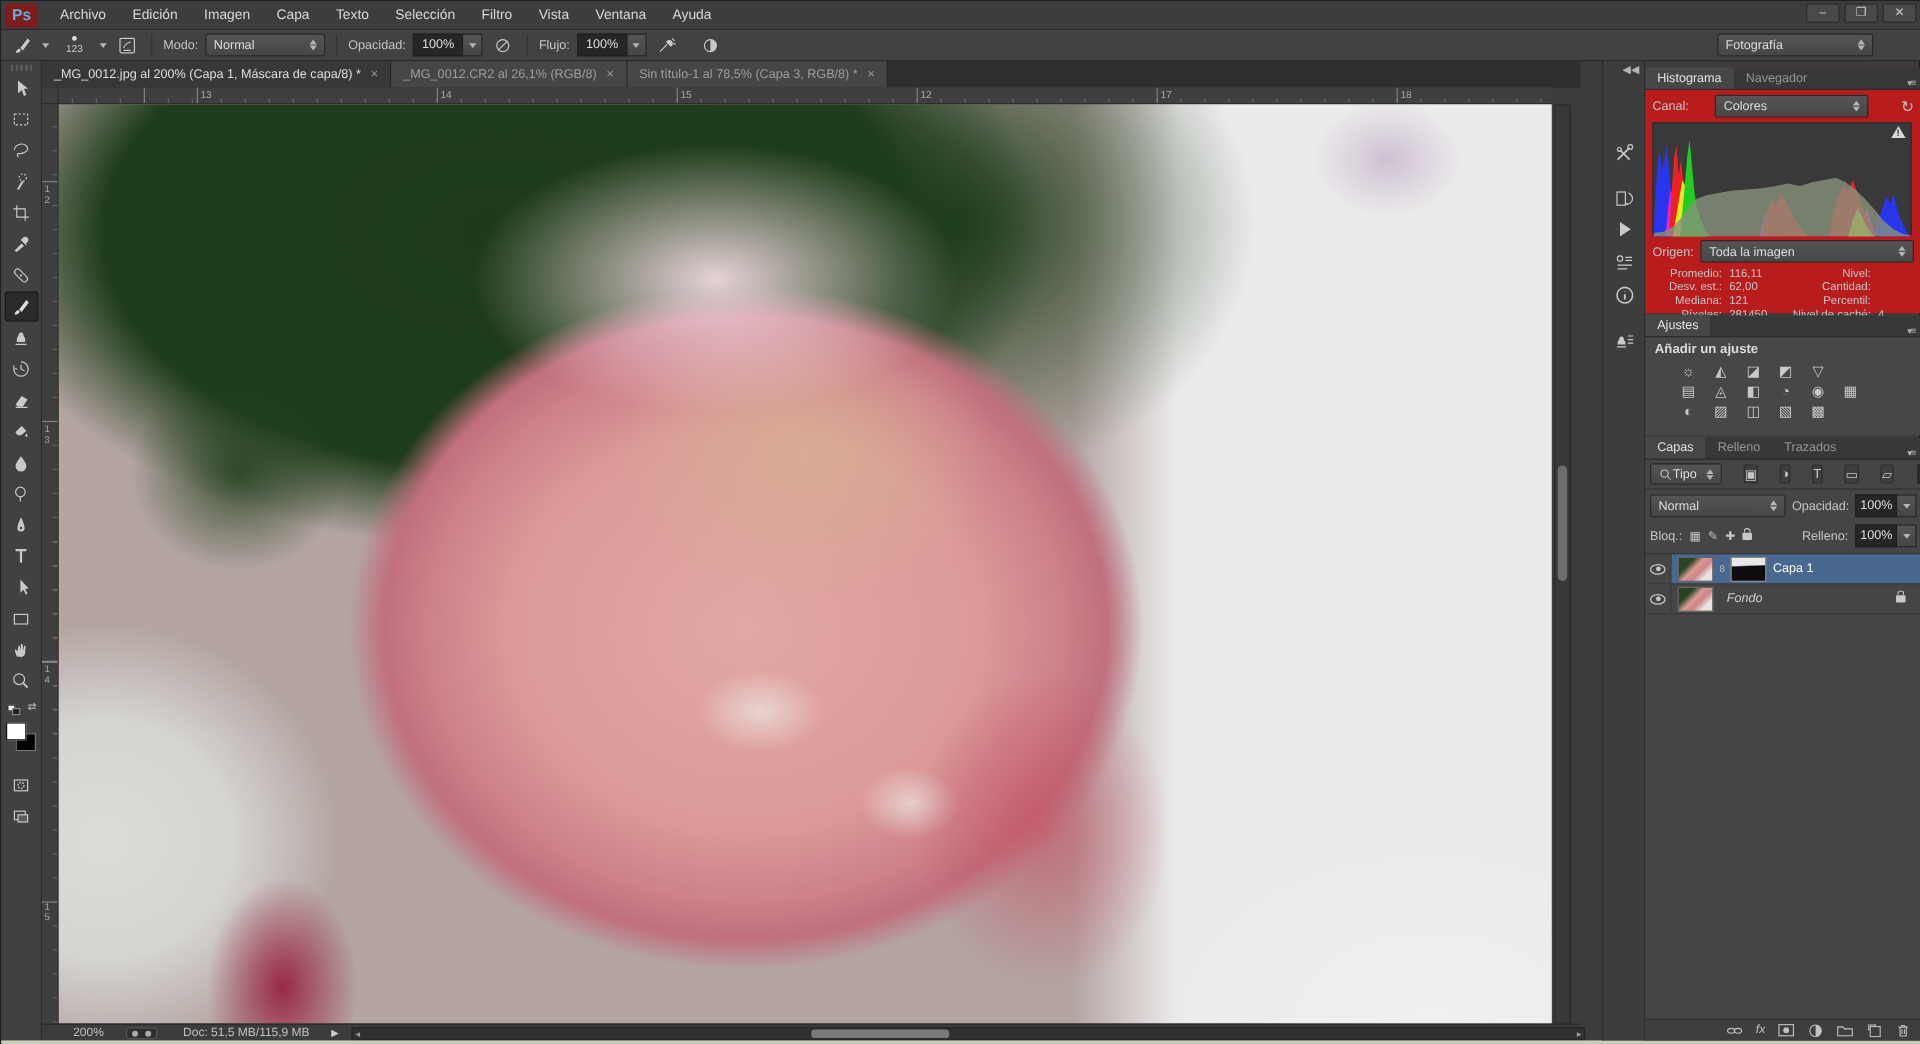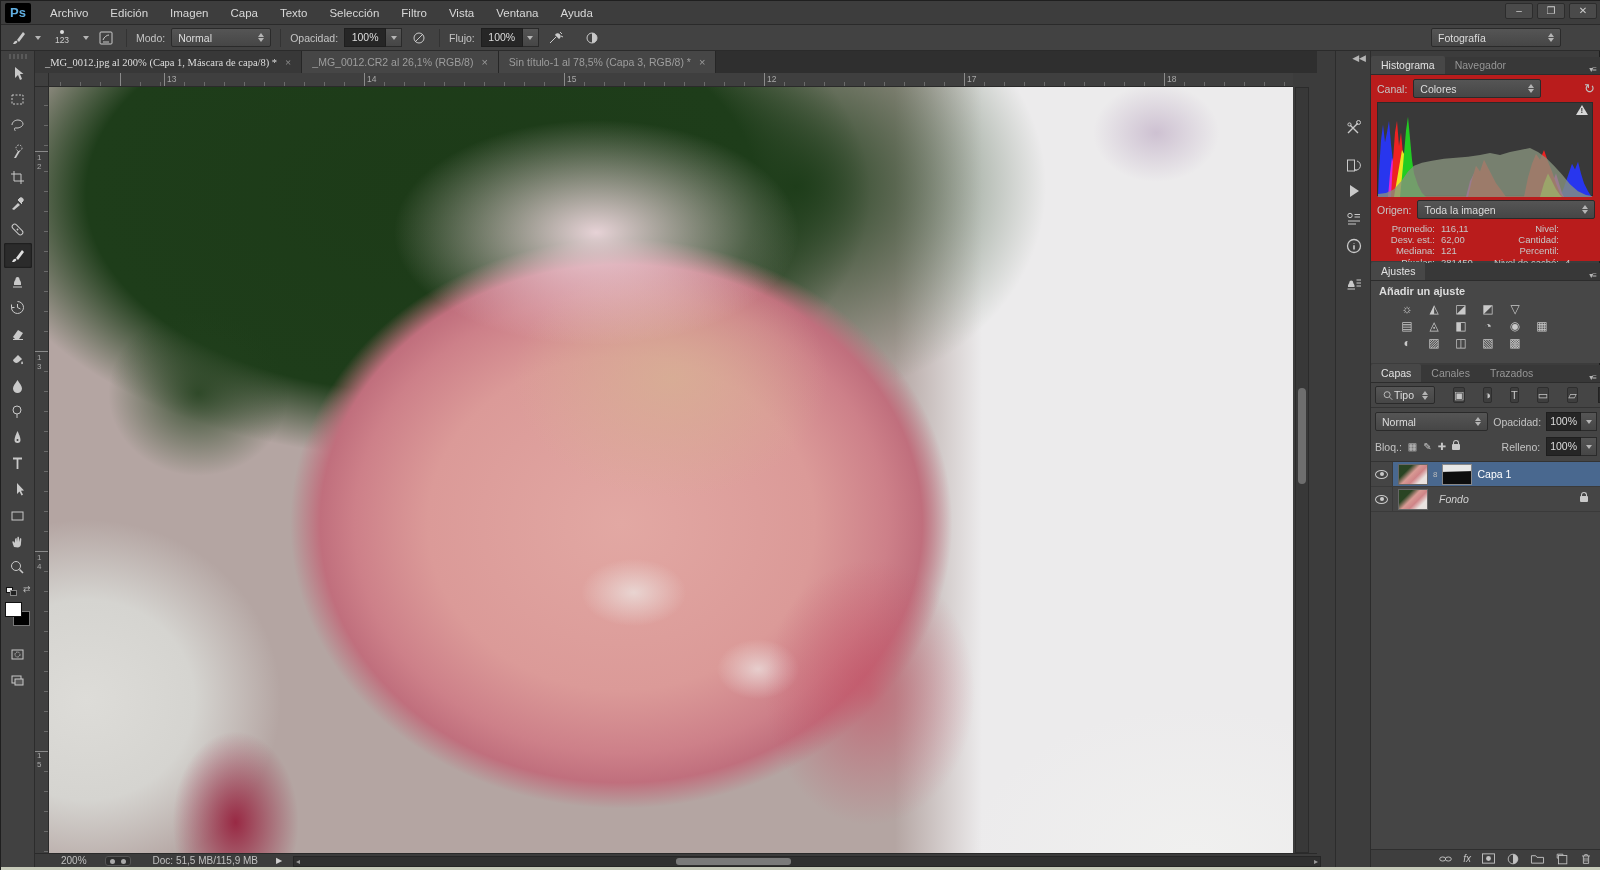--- a/index.html
+++ b/index.html
@@ -5,21 +5,21 @@
   * { margin:0; padding:0; box-sizing:border-box; }
   html,body { width:1600px; height:870px; overflow:hidden; background:#2a2a2a;
     font-family:"Liberation Sans", sans-serif; }
   #app { position:relative; width:1600px; height:870px; background:#3c3c3c; color:#cfcfcf;
     font-size:11px; border:1px solid #1f1f1f; }
   .abs { position:absolute; }
 
   
   #menubar { left:0; top:0; width:1600px; height:24px; background:#3d3d3d;
     border-bottom:1px solid #2a2a2a; display:flex; align-items:center; }
-  #ps-logo { width:26px; height:20px; margin:0 8px 0 4px; background:#000000; color:#61aee0;
+  #ps-logo { width:26px; height:20px; margin:0 8px 0 4px; background:#7f1d1d; color:#61aee0;
     font-weight:bold; font-size:13px; display:flex; align-items:center; justify-content:center; border-radius:2px; }
   .menu-item { padding:4px 11px; color:#d8d8d8; font-size:11.5px; cursor:default;text-align:center; }
   #winbtns { position:absolute; right:4px; top:2px; display:flex; gap:4px; }
   .winbtn { width:28px; height:16px; background:#4a4a4a; border:1px solid #2c2c2c; color:#ccc;
     font-size:10px; line-height:14px; text-align:center; border-radius:2px; }
 
   
   #optionsbar { left:0; top:24px; width:1600px; height:26px; background:#424242;
     border-bottom:1px solid #2b2b2b; display:flex; align-items:center; gap:6px; padding-left:6px; }
   .opt-sep { width:1px; height:18px; background:#333; margin:0 3px; }
@@ -41,21 +41,21 @@
   .tool-ic { display:inline-flex; align-items:center; justify-content:center; width:22px; height:20px; }
   #brush-preset { display:flex; flex-direction:column; align-items:center; width:30px; }
   #brush-preset .dot { width:4px; height:4px; border-radius:50%; background:#ddd; margin-bottom:1px; }
   #brush-preset .sz { font-size:8.5px; color:#ccc; }
   #workspace-dd { position:absolute; right:40px; top:3px; width:130px; }
 
   
   #tabs { left:34px; top:50px; width:1282px; height:22px; background:#2f2f2f; display:flex; }
   .doctab { display:flex; align-items:center; gap:8px; padding:0 10px; font-size:10.5px;
     border-right:1px solid #262626; background:#464646; color:#9d9d9d; white-space:nowrap; }
-  .doctab.active { background:#383838; color:#dedede;font-family:Liberation Serif, serif; }
+  .doctab.active { background:#383838; color:#dedede; }
   .doctab .x { font-size:11px; color:#9a9a9a; }
 
   
   #toolbar { left:0; top:50px; width:34px; height:816px; background:#414141; border-right:1px solid #2c2c2c; }
   .tool { width:28px; height:25px; margin:1px auto; display:flex; align-items:center; justify-content:center;
     border-radius:2px; }
   .tool.sel { background:#2b2b2b; box-shadow:inset 0 0 2px #000; }
   .tool svg { display:block; }
   #grip { width:18px; height:5px; margin:3px auto 2px;
     background:repeating-linear-gradient(90deg,#5a5a5a 0 2px,transparent 2px 4px); }
@@ -509,21 +509,21 @@
     </div>
   </div>
 
   <div id="hist-panel" class="abs">
     <div class="panel-hd">
       <span class="ptab active">Histograma</span>
       <span class="ptab">Navegador</span>
       <span class="pmenu">▾≡</span>
     </div>
     <div id="hist-body">
-      <div class="row" style="gap:6px">
+      <div class="row" style="gap:22px">
         <span class="lbl">Canal:</span>
         <div class="dd" style="width:128px">
           <span>Colores</span>
           <span class="ud">
               <i class="up"></i>
               <i class="dn"></i>
             </span>
         </div>
         <span style="margin-left:auto;color:#c0c0c0;font-size:13px">↻</span>
       </div>
@@ -609,21 +609,21 @@
         <span class="adj-btn">▨</span>
         <span class="adj-btn">◫</span>
         <span class="adj-btn">▧</span>
         <span class="adj-btn">▩</span>
       </div>
   </div>
 
   <div id="layers-panel" class="abs">
     <div class="panel-hd">
       <span class="ptab active">Capas</span>
-      <span class="ptab">Canales</span>
+      <span class="ptab">Relleno</span>
       <span class="ptab">Trazados</span>
       <span class="pmenu">▾≡</span>
     </div>
     <div id="filter-row">
       <div class="dd" id="search-dd">
         <svg width="12" height="13" viewBox="0 0 14 14">
             <circle cx="6" cy="6" r="3.5" fill="none" stroke="#c9c9c9"></circle>
             <path d="M9 9 L12 12" stroke="#c9c9c9"></path>
           </svg>
         <span>Tipo</span>

